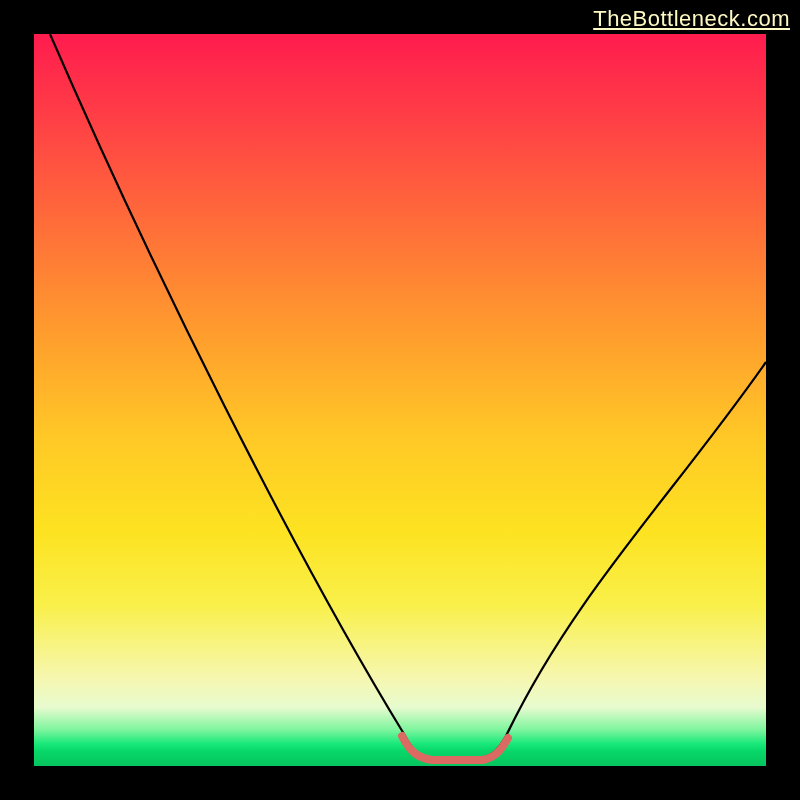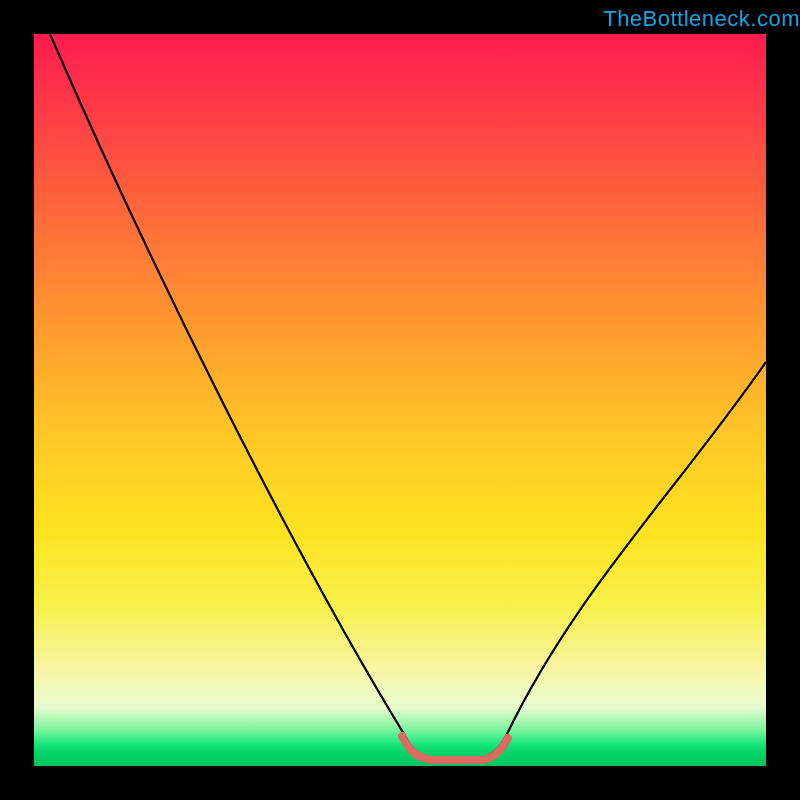--- a/index.html
+++ b/index.html
@@ -13,24 +13,25 @@
   }
   .frame {
     position: relative;
     width: 800px;
     height: 800px;
     background: #000;
   }
   .watermark {
     position: absolute;
     top: 6px;
-    right: 0;
-    color: #0ea5e9;
+    right: 10px;
+    color: #fef9c3;
     font-size: 22px;
     letter-spacing: 0.5px;
+    text-decoration: underline;
   }
   .plot {
     position: absolute;
     left: 34px;
     top: 34px;
     width: 732px;
     height: 732px;
     overflow: hidden;
   }
   .gradient {

